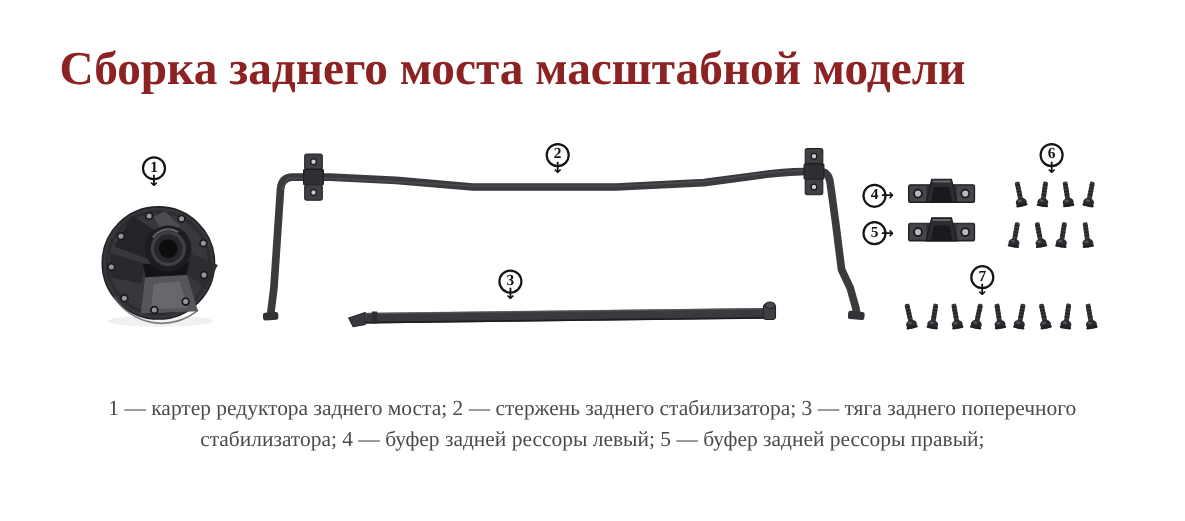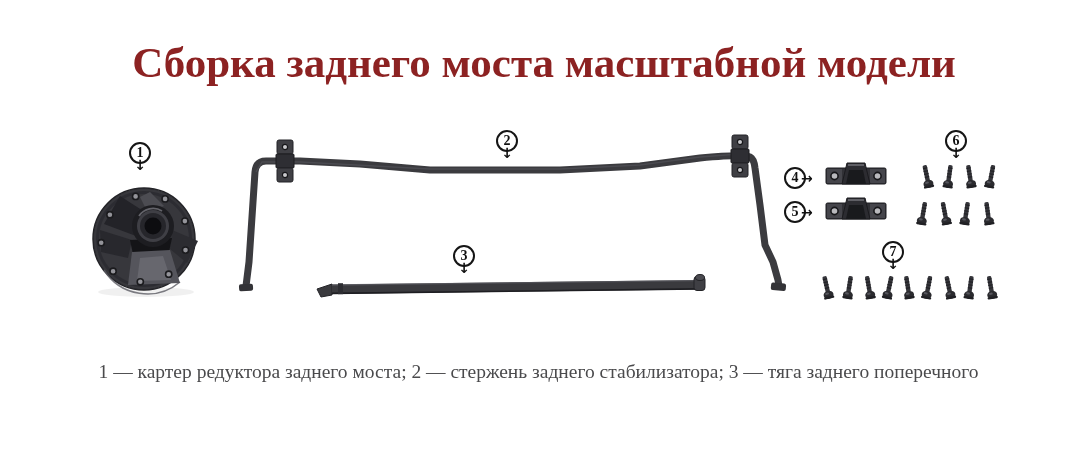--- a/index.html
+++ b/index.html
@@ -5,29 +5,28 @@
   html,body{margin:0;padding:0;background:#ffffff;}
   .page{
     position:relative;
     width:1077px;height:474px;
     background:#ffffff;
     overflow:hidden;
     font-family:"Liberation Serif", serif;
   }
   .title{
     position:absolute;
-    left:64px;top:38px;
+    left:54px;top:38px;
     width:960px;
     font-family:"Liberation Serif", serif;
     font-size:43px;
     font-weight:bold;
     color:#8c2222;
     letter-spacing:0px;
     white-space:nowrap;
-    text-align:center;
   }
   .figure{position:absolute;left:0;top:110px;width:1077px;height:230px;}
   .parts-svg{position:absolute;left:0;top:0;}
   
   .badge{
     position:absolute;width:22px;height:22px;
   }
   .badge .circle{
     position:absolute;left:0;top:0;
     width:18px;height:18px;
@@ -203,15 +202,16 @@
     <span class="circle">6</span>
     <span class="arrow">↓</span>
   </div>
   <div class="badge dir-down" style="left:882px;top:241px;">
     <span class="circle">7</span>
     <span class="arrow">↓</span>
   </div>
 
   <div class="caption">
     <div class="cap-line">1 — картер редуктора заднего моста; 2 — стержень заднего стабилизатора; 3 — тяга заднего поперечного</div>
+    <div class="cap-line">стабилизатора; 4 — буфер задней рессоры левый; 5 — буфер задней рессоры правый;</div>
   </div>
 
 </div>
 
 </body></html>

